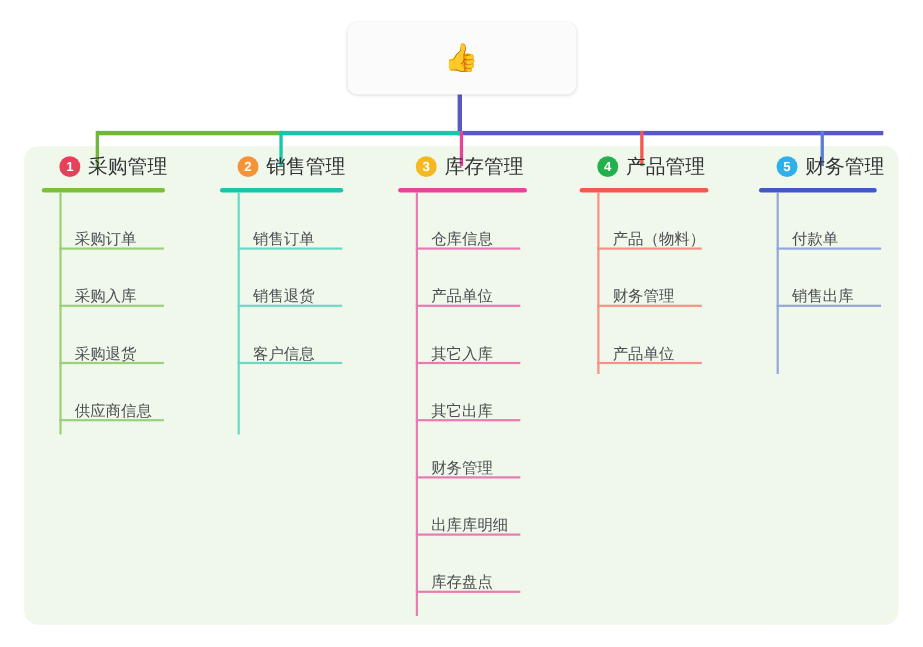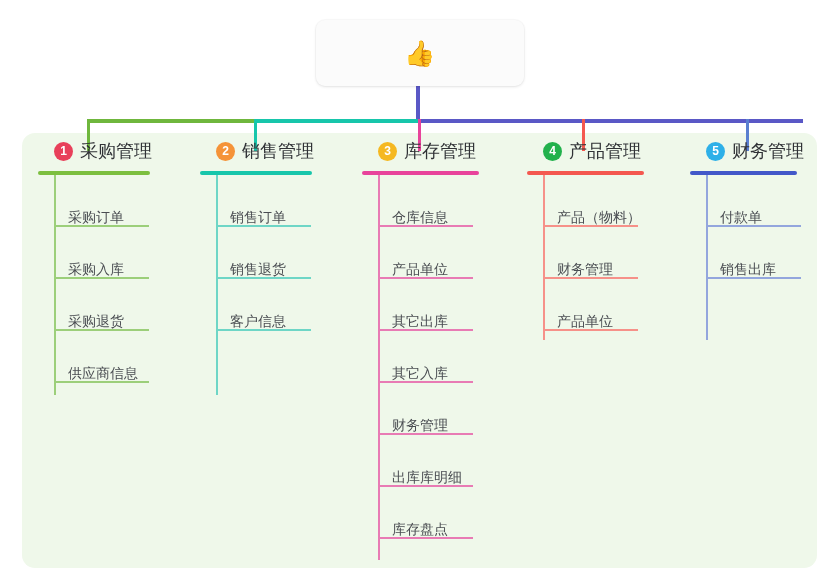--- a/index.html
+++ b/index.html
@@ -229,25 +229,25 @@
           <div class="spine" style="background: rgb(232, 123, 180); height: 385px;"></div>
           <div class="leaf">
             <span class="leaf-label">仓库信息</span>
             <div class="leaf-rule" style="background: rgb(232, 123, 180);"></div>
           </div>
           <div class="leaf">
             <span class="leaf-label">产品单位</span>
             <div class="leaf-rule" style="background: rgb(232, 123, 180);"></div>
           </div>
           <div class="leaf">
+            <span class="leaf-label">其它入库</span>
+            <div class="leaf-rule" style="background: rgb(232, 123, 180);"></div>
+          </div>
+          <div class="leaf">
             <span class="leaf-label">其它出库</span>
-            <div class="leaf-rule" style="background: rgb(232, 123, 180);"></div>
-          </div>
-          <div class="leaf">
-            <span class="leaf-label">其它入库</span>
             <div class="leaf-rule" style="background: rgb(232, 123, 180);"></div>
           </div>
           <div class="leaf">
             <span class="leaf-label">财务管理</span>
             <div class="leaf-rule" style="background: rgb(232, 123, 180);"></div>
           </div>
           <div class="leaf">
             <span class="leaf-label">出库库明细</span>
             <div class="leaf-rule" style="background: rgb(232, 123, 180);"></div>
           </div>

